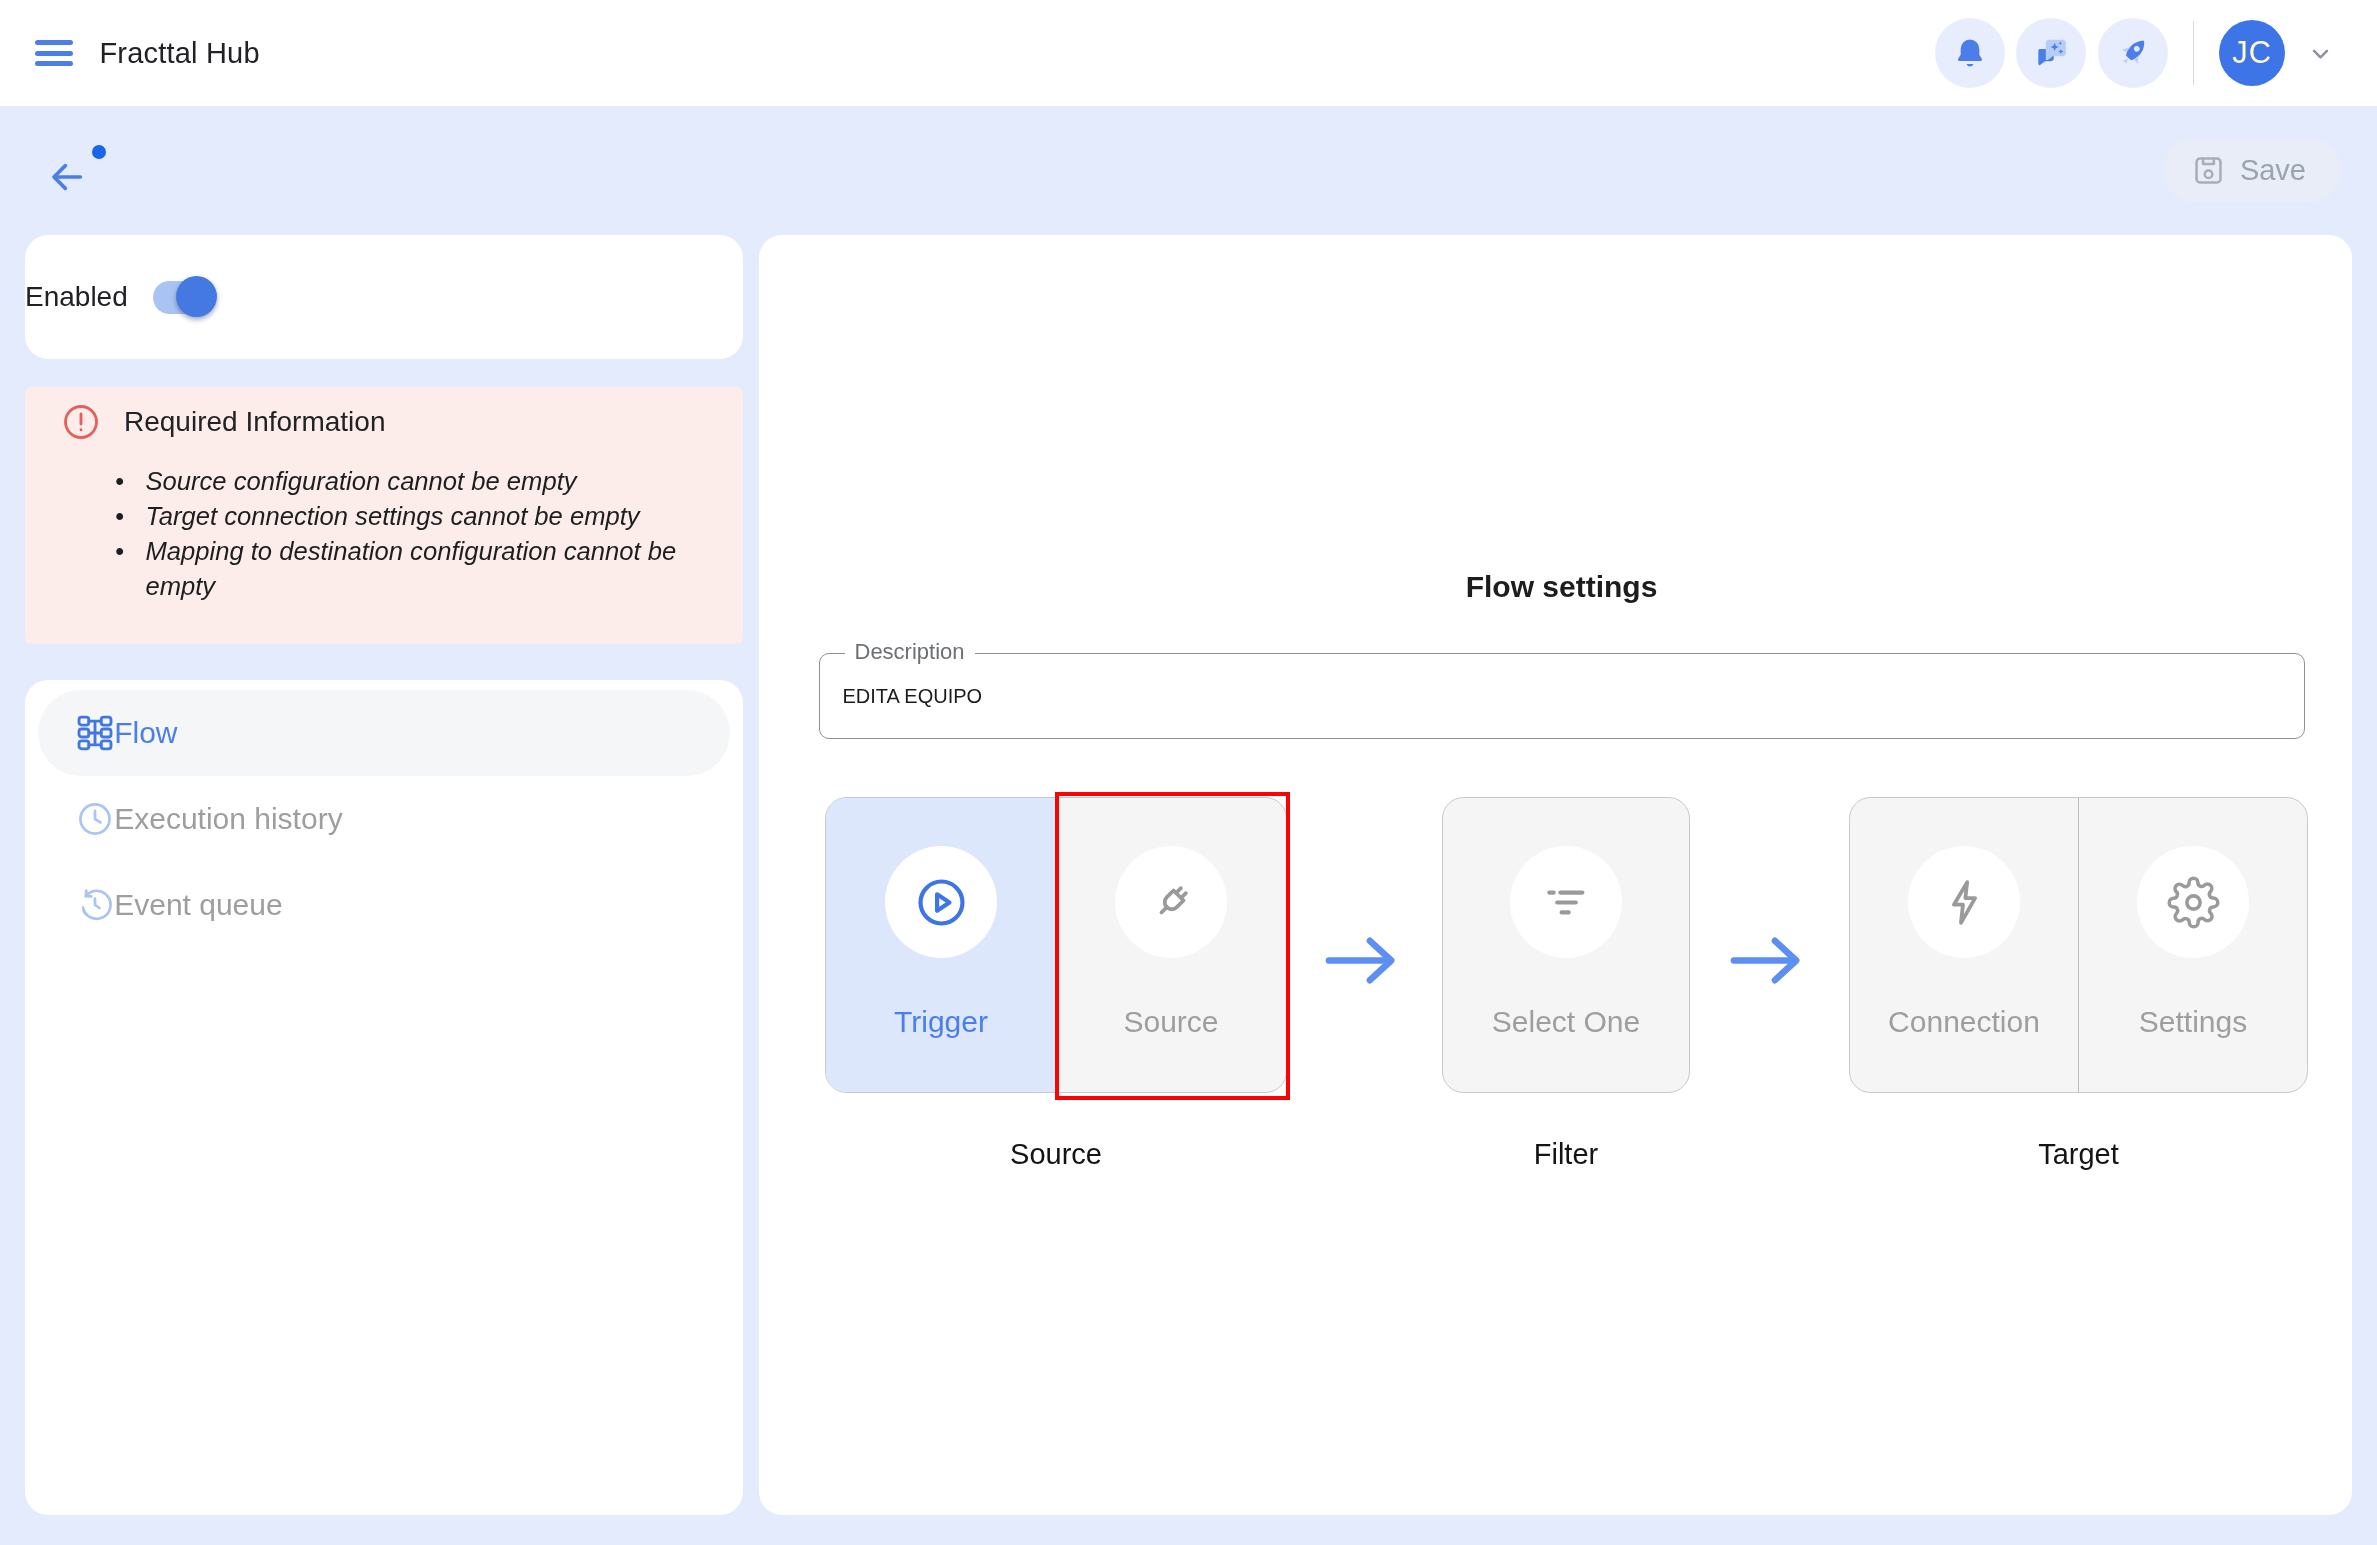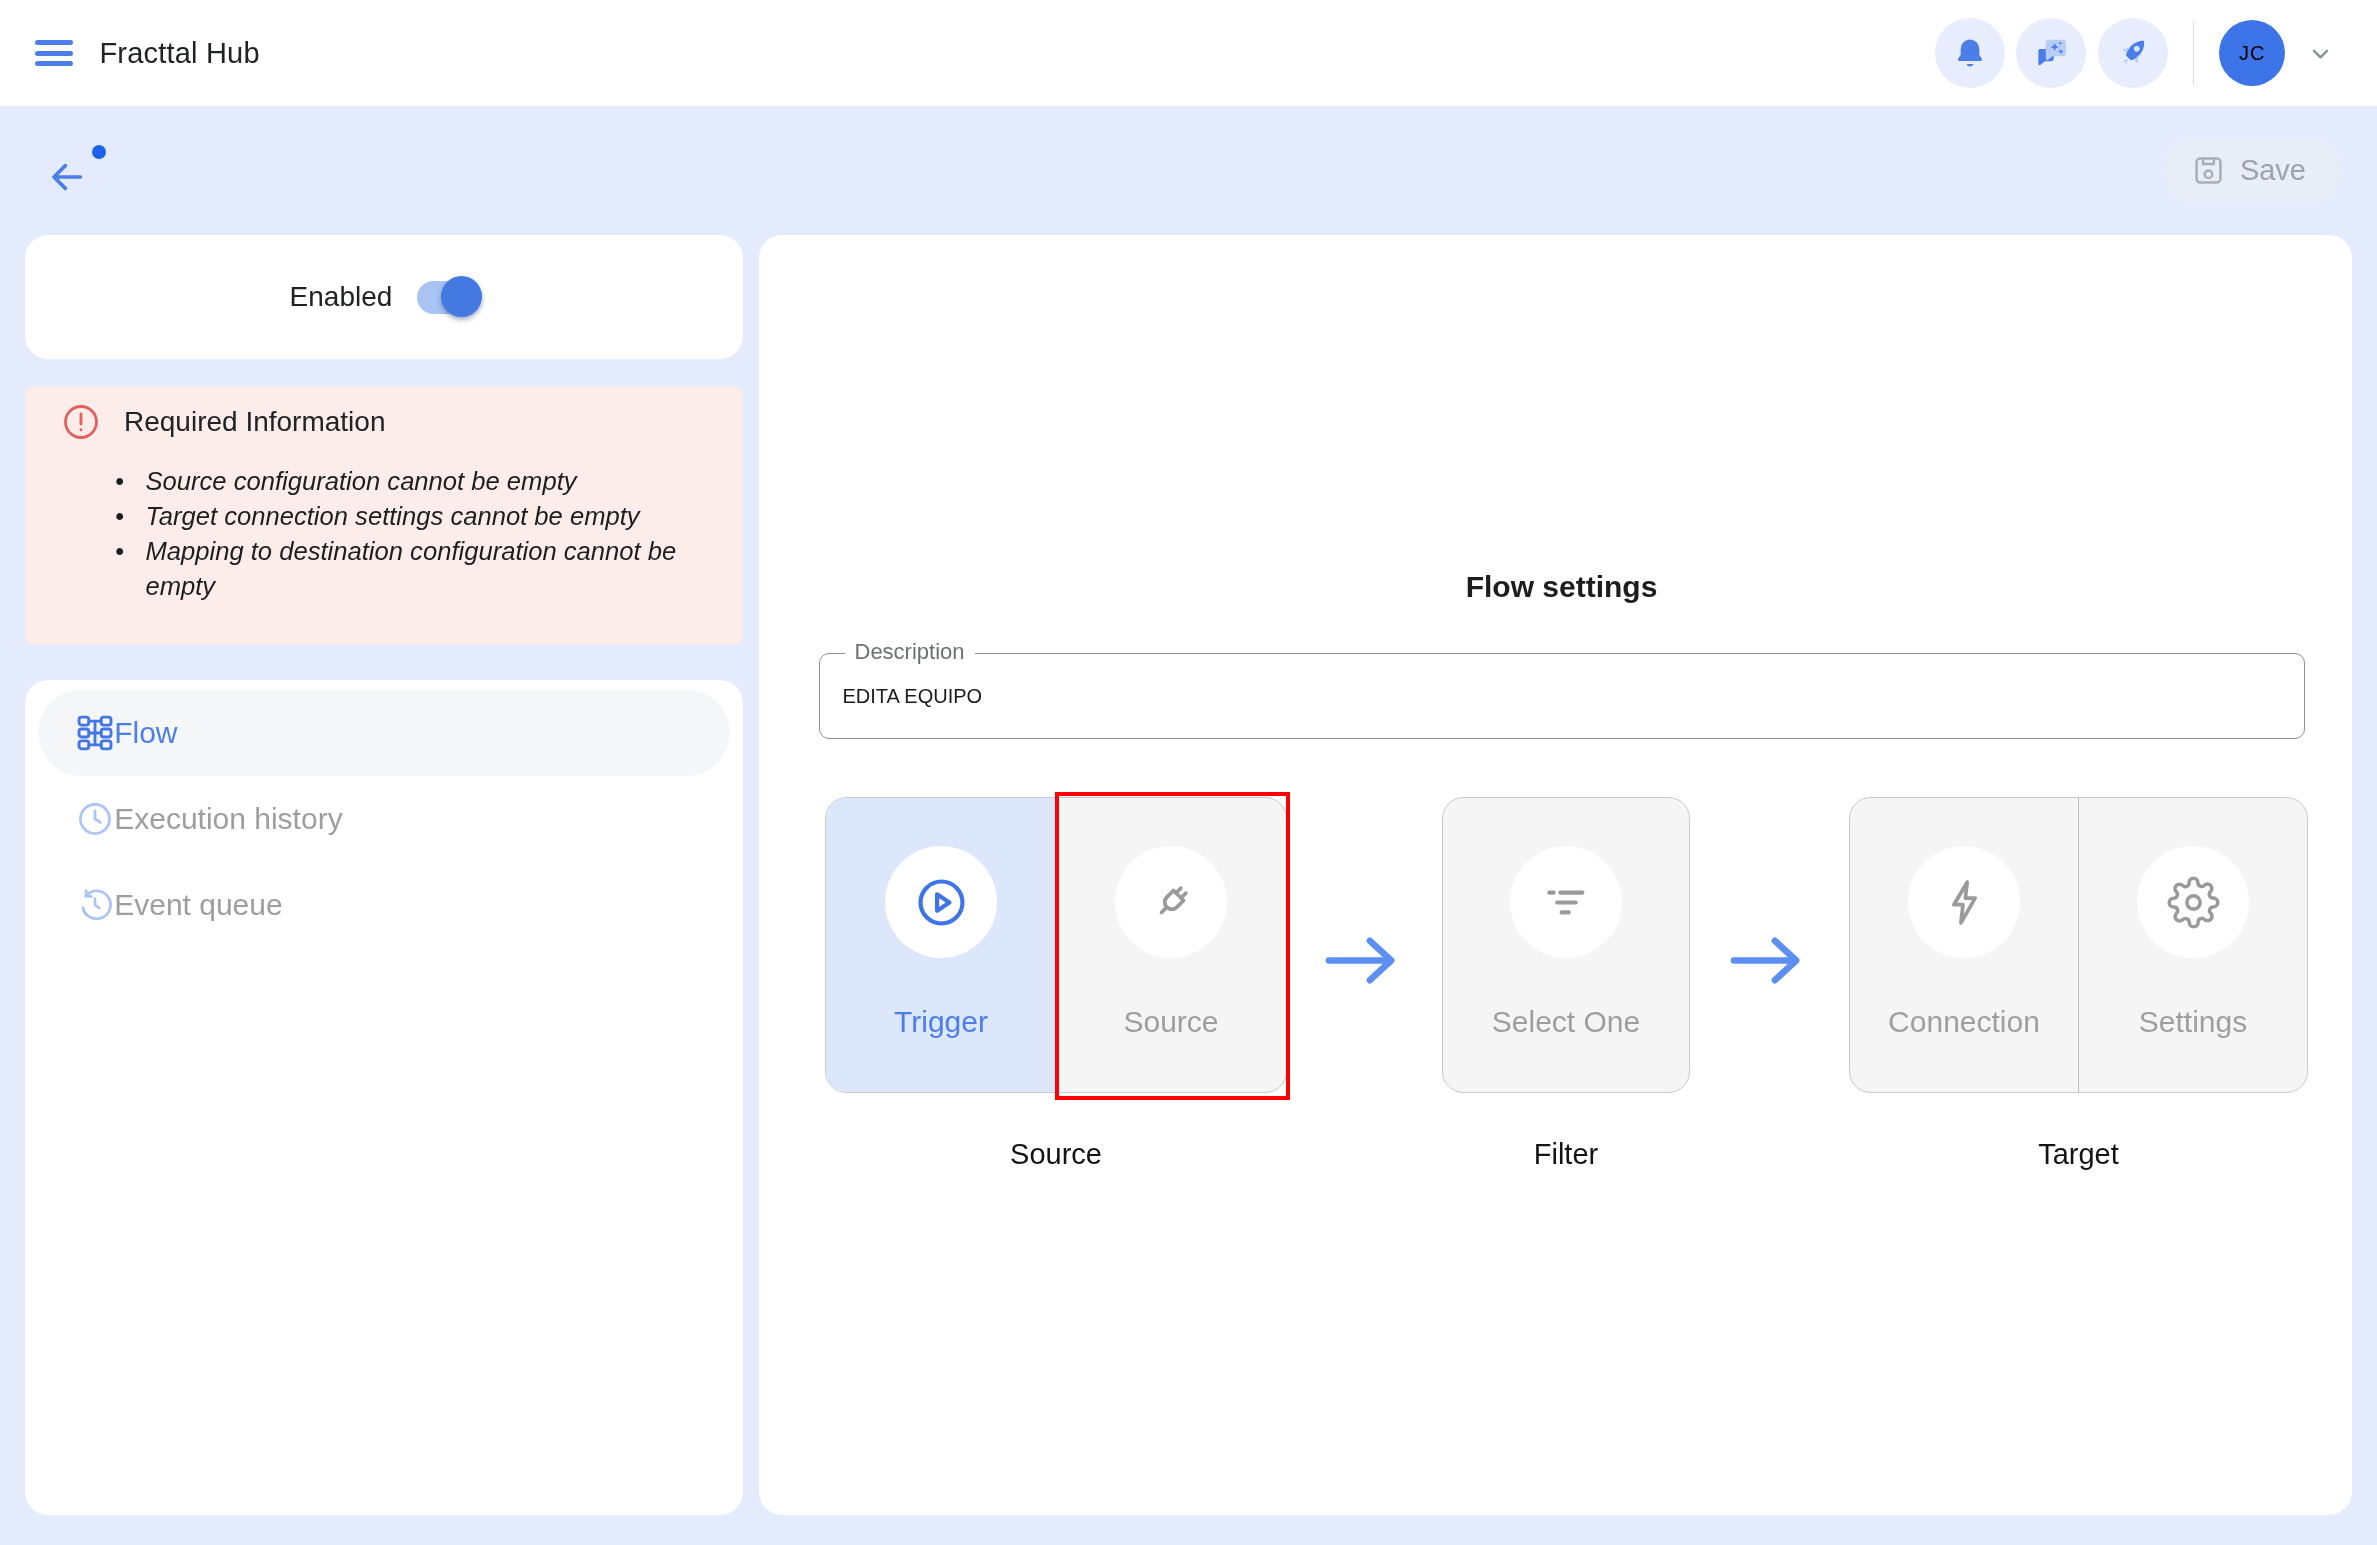--- a/index.html
+++ b/index.html
@@ -24,40 +24,40 @@
   .app-title{ margin-left:26.4px; font-size:29px; font-weight:500; color:#212226; letter-spacing:0.2px; }
   .header-right{ margin-left:auto; display:flex; align-items:center; gap:11.6px; }
   .icon-btn{
     width:70px; height:70px; border-radius:50%; background:#e7edfc;
     display:flex; align-items:center; justify-content:center; cursor:pointer;
   }
   .header-divider{ width:1.7px; height:64px; background:#d8dbe2; margin:0 13.2px; }
   .avatar{
     width:66px; height:66px; border-radius:50%; background:#3d74e8;
     display:flex; align-items:center; justify-content:center;
-    color:#000000; font-size:20px; font-weight:500; cursor:pointer; letter-spacing:0.8px;
+    color:#fef9c3; font-size:31px; font-weight:500; cursor:pointer; letter-spacing:0.8px;
   }
   .avatar-chevron{ margin-left:8.3px; cursor:pointer; }
 
   
   .back-wrap{ position:absolute; left:45px; top:145px; width:61px; height:54px; cursor:pointer; }
   .back-wrap .back-dot{
     position:absolute; right:0; top:0; width:14px; height:14px; border-radius:50%; background:#1b63e8;
   }
   .back-wrap svg{ position:absolute; left:1.7px; top:11.6px; }
   .save-btn{
     position:absolute; right:36px; top:139px; height:63px; border-radius:31px;
     background:#e8edf8; display:flex; align-items:center; gap:14px; padding:0 35px 0 28px;
     font-size:29px; color:#9ba3ae; cursor:default; border:none;
   }
 
   
   .sidebar{ position:absolute; left:25px; top:235px; width:718px; bottom:30px; display:flex; flex-direction:column; }
   .card{ background:#ffffff; border-radius:23px; }
-  .enabled-card{ height:124px; display:flex; align-items:center; justify-content:center; gap:25px; flex:none; }
+  .enabled-card{ height:124px; display:flex; align-items:center; justify-content:flex-start; gap:25px; flex:none; }
   .enabled-label{ font-size:28px; color:#202124; }
   .toggle{ position:relative; width:61px; height:33px; cursor:pointer; flex:none; }
   .toggle .track{ width:61px; height:33px; border-radius:16.5px; background:#a9c4f3; }
   .toggle .knob{
     position:absolute; right:-3.3px; top:-4.1px; width:41px; height:41px; border-radius:50%;
     background:#4579e2; box-shadow:0 2.5px 5.8px rgba(40,60,110,.45);
   }
 
   .alert-card{
     margin-top:28px; background:#fcedea; border-radius:6px; padding:15px 36px 40px; flex:none;

